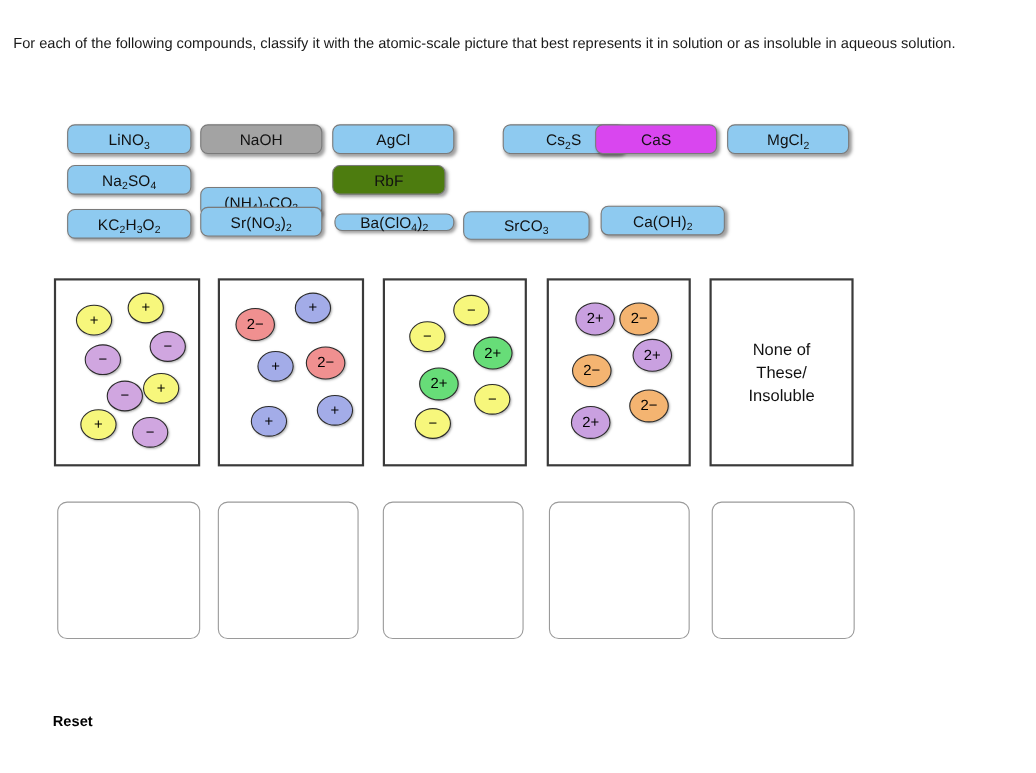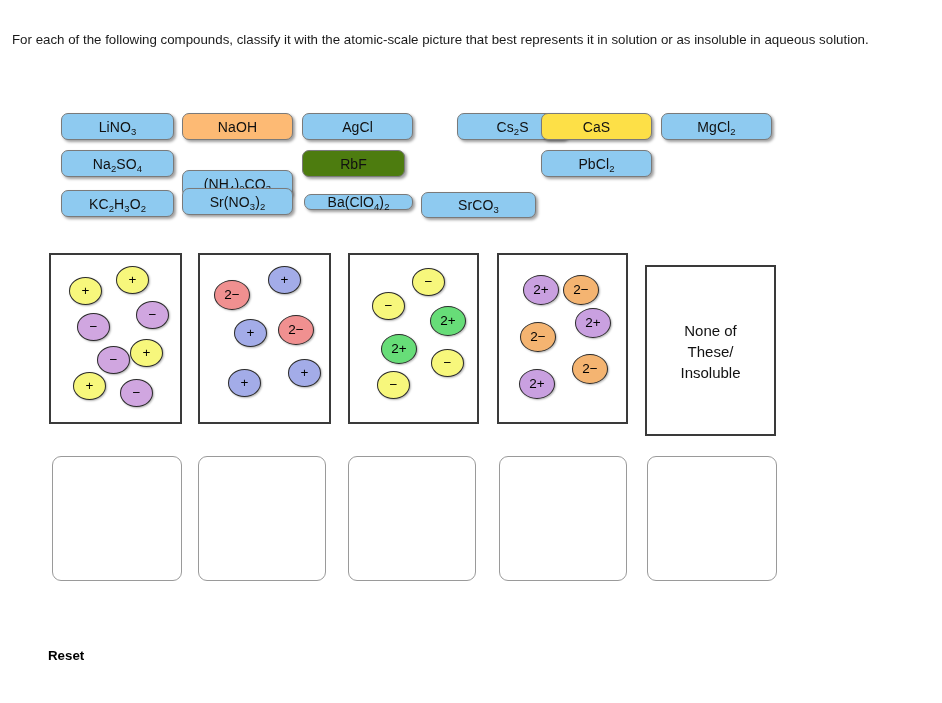--- a/index.html
+++ b/index.html
@@ -119,58 +119,58 @@
 </style>
 </head>
 <body>
 
 <div id="prompt">For each of the following compounds, classify it with the atomic-scale picture that best represents it in solution or as insoluble in aqueous solution.</div>
 
 <div id="chip-layer">
     <div class="chip" style="left: 61px; top: 113px; width: 113px; height: 27px; background: rgb(142, 202, 240);">
       <span>LiNO<sub>3</sub></span>
     </div>
-    <div class="chip" style="left: 182px; top: 113px; width: 111px; height: 27px; background: #fdba74;">
+    <div class="chip" style="left: 182px; top: 113px; width: 111px; height: 27px; background: #a3a3a3;">
       <span>NaOH</span>
     </div>
     <div class="chip" style="left: 302px; top: 113px; width: 111px; height: 27px; background: rgb(142, 202, 240);">
       <span>AgCl</span>
     </div>
     <div class="chip" style="left: 421px; top: 113px; width: 111px; height: 27px; background: rgb(142, 202, 240); margin-left: 36px;">
       <span>Cs<sub>2</sub>S</span>
     </div>
-    <div class="chip" style="left: 541px; top: 113px; width: 111px; height: 27px; background: #fde047;">
+    <div class="chip" style="left: 541px; top: 113px; width: 111px; height: 27px; background: #d946ef;">
       <span>CaS</span>
     </div>
     <div class="chip" style="left: 661px; top: 113px; width: 111px; height: 27px; background: rgb(142, 202, 240);">
       <span>MgCl<sub>2</sub></span>
     </div>
     <div class="chip" style="left: 61px; top: 150px; width: 113px; height: 27px; background: rgb(142, 202, 240);">
       <span>Na<sub>2</sub>SO<sub>4</sub></span>
     </div>
     <div class="chip" style="left: 182px; top: 150px; width: 111px; height: 27px; background: rgb(142, 202, 240); margin-top: 20px;">
       <span>(NH<sub>4</sub>)<sub>2</sub>CO<sub>3</sub></span>
     </div>
     <div class="chip" style="left: 302px; top: 150px; width: 103px; height: 27px; background: #4d7c0f;">
       <span>RbF</span>
     </div>
-    <div class="chip" style="left: 541px; top: 150px; width: 111px; height: 27px; background: rgb(142, 202, 240);">
-      <span>PbCl<sub>2</sub></span>
-    </div>
     <div class="chip" style="left: 61px; top: 190px; width: 113px; height: 27px; background: rgb(142, 202, 240);">
       <span>KC<sub>2</sub>H<sub>3</sub>O<sub>2</sub></span>
     </div>
     <div class="chip" style="left: 182px; top: 188px; width: 111px; height: 27px; background: rgb(142, 202, 240);">
       <span>Sr(NO<sub>3</sub>)<sub>2</sub></span>
     </div>
     <div class="chip" style="left: 304px; top: 194px; width: 109px; height: 16px; background: rgb(142, 202, 240);">
       <span>Ba(ClO<sub>4</sub>)<sub>2</sub></span>
     </div>
     <div class="chip" style="left: 421px; top: 192px; width: 115px; height: 26px; background: rgb(142, 202, 240);">
       <span>SrCO<sub>3</sub></span>
+    </div>
+    <div class="chip" style="left: 546px; top: 187px; width: 113px; height: 27px; background: rgb(142, 202, 240);">
+      <span>Ca(OH)<sub>2</sub></span>
     </div>
   </div>
 
 <div id="diagram-layer">
     <div class="diagram-box" style="left: 49px; top: 253px; width: 133px; height: 171px;">
       <div class="ion charge2" style="left: 18px; top: 22px; width: 33px; height: 28px; background: rgb(247, 247, 124);">+</div>
       <div class="ion charge2" style="left: 65px; top: 11px; width: 33px; height: 28px; background: rgb(247, 247, 124);">+</div>
       <div class="ion charge2" style="left: 85px; top: 46px; width: 33px; height: 28px; background: rgb(208, 166, 224);">−</div>
       <div class="ion charge2" style="left: 26px; top: 58px; width: 33px; height: 28px; background: rgb(208, 166, 224);">−</div>
       <div class="ion charge2" style="left: 46px; top: 91px; width: 33px; height: 28px; background: rgb(208, 166, 224);">−</div>
@@ -195,21 +195,21 @@
       <div class="ion charge2" style="left: 27px; top: 116px; width: 33px; height: 28px; background: rgb(247, 247, 124);">−</div>
     </div>
     <div class="diagram-box" style="left: 497px; top: 253px; width: 131px; height: 171px;">
       <div class="ion charge2" style="left: 24px; top: 20px; width: 36px; height: 30px; background: rgb(201, 160, 224);">2+</div>
       <div class="ion charge2" style="left: 64px; top: 20px; width: 36px; height: 30px; background: rgb(244, 180, 113);">2−</div>
       <div class="ion charge2" style="left: 76px; top: 53px; width: 36px; height: 30px; background: rgb(201, 160, 224);">2+</div>
       <div class="ion charge2" style="left: 21px; top: 67px; width: 36px; height: 30px; background: rgb(244, 180, 113);">2−</div>
       <div class="ion charge2" style="left: 73px; top: 99px; width: 36px; height: 30px; background: rgb(244, 180, 113);">2−</div>
       <div class="ion charge2" style="left: 20px; top: 114px; width: 36px; height: 30px; background: rgb(201, 160, 224);">2+</div>
     </div>
-    <div class="diagram-box" style="left: 645px; top: 253px; width: 131px; height: 171px; margin-top: 12px;">
+    <div class="diagram-box" style="left: 645px; top: 253px; width: 131px; height: 171px;">
       <div class="none-box-text">
         <div>None of</div>
         <div>These/</div>
         <div>Insoluble</div>
       </div>
     </div>
   </div>
 
 <div id="dropzone-layer">
     <div class="drop-zone" style="left: 52px; top: 456px; width: 130px; height: 125px;"></div>

